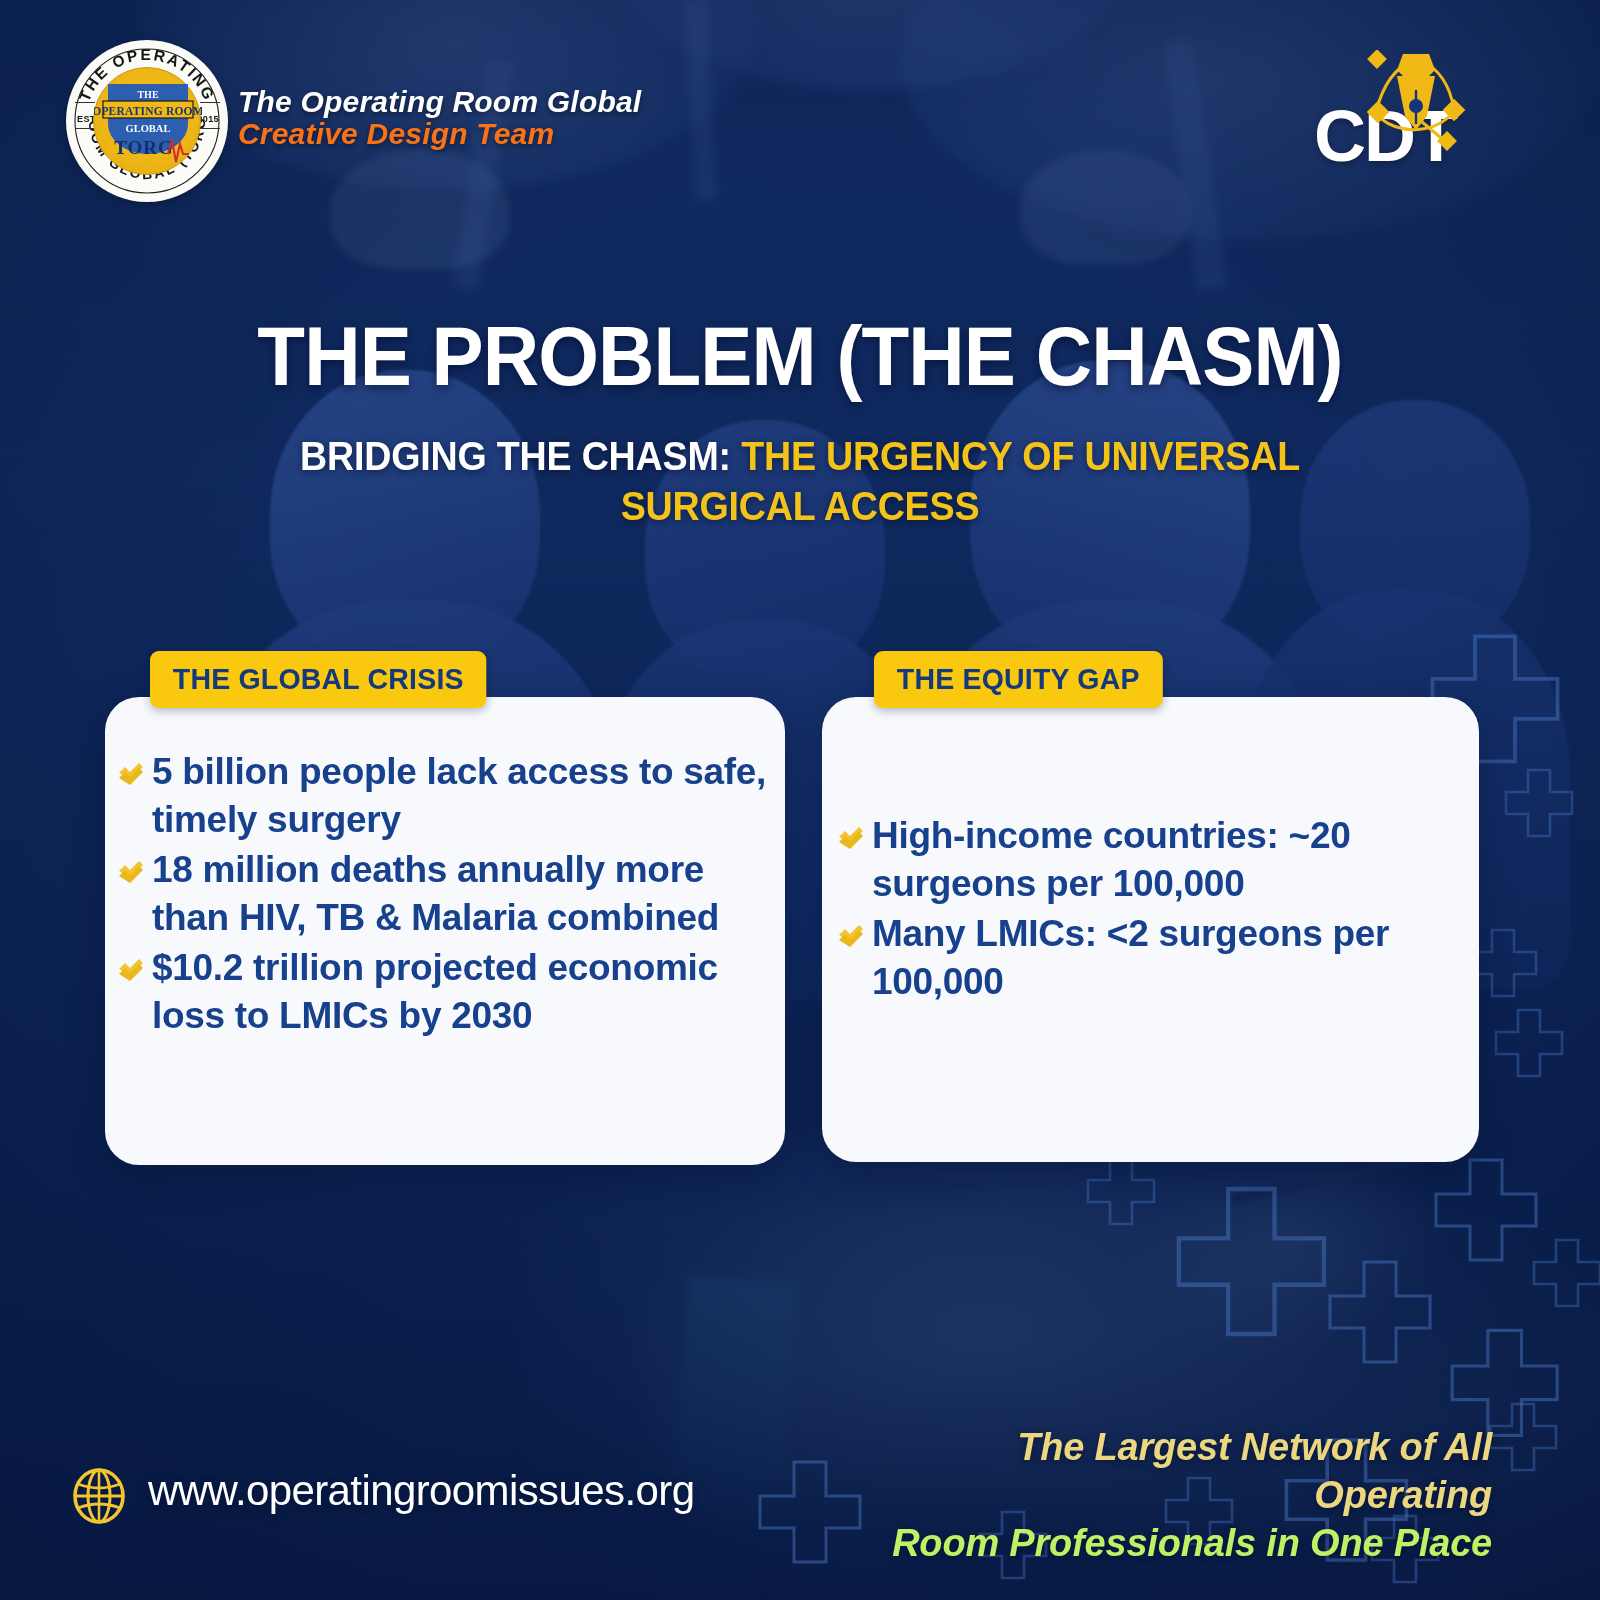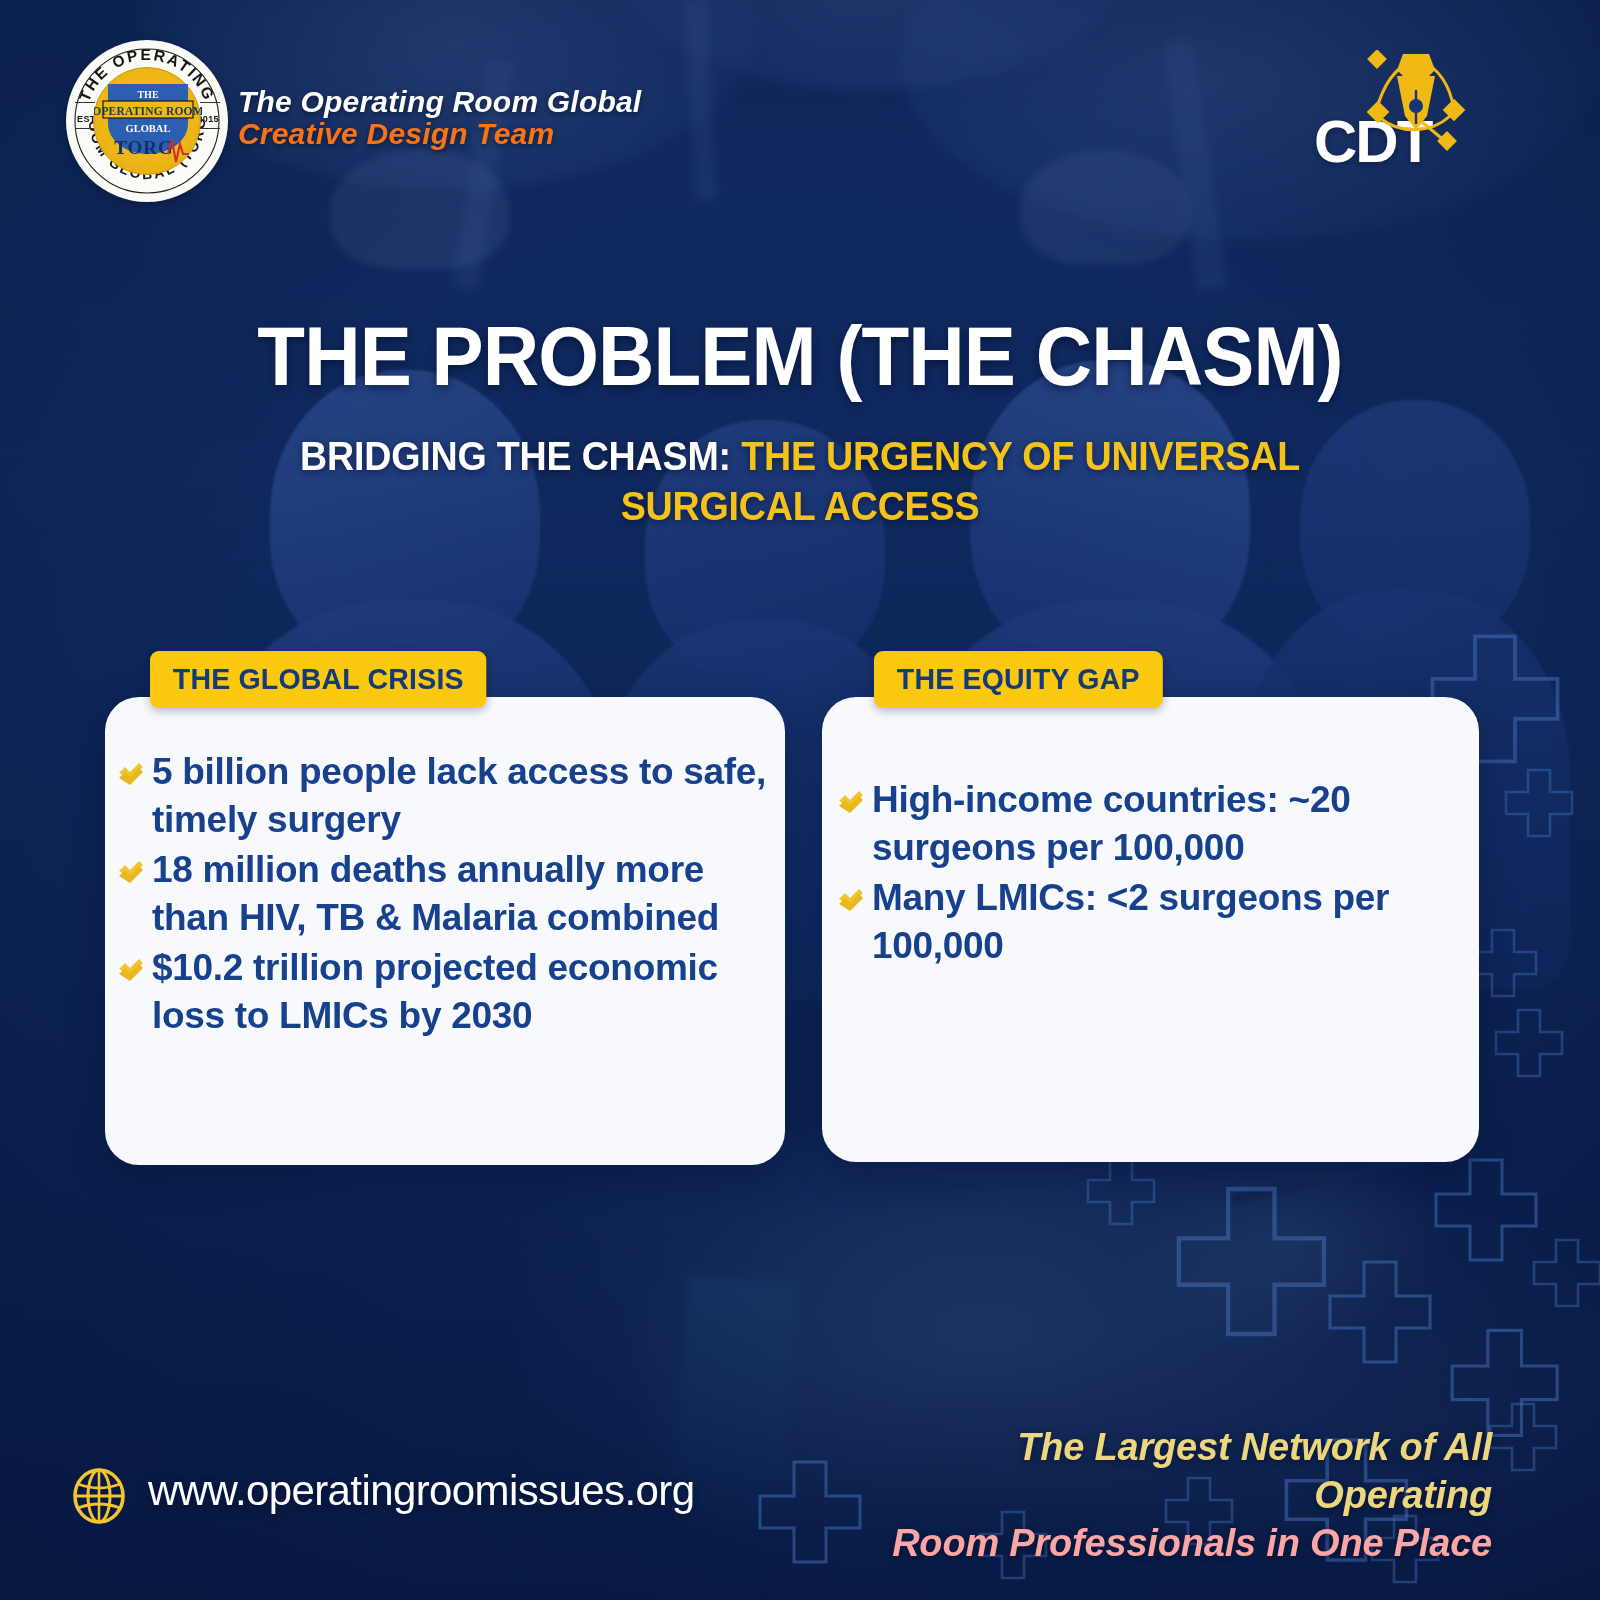--- a/index.html
+++ b/index.html
@@ -168,21 +168,21 @@
   .hdr-brand .l2{
     display:block; font-size:30px; font-style:italic; font-weight:700; color:#f97316;
     letter-spacing:.2px;
   }
 
   .cdt{
     position:absolute; right:106px; top:52px; width:180px; height:120px;
   }
   .cdt-letters{
     position:absolute; left:0; bottom:0;
-    font-size:60px; font-weight:700; color:#ffffff; letter-spacing:-2px;
+    font-size:72px; font-weight:700; color:#ffffff; letter-spacing:-2px;
     line-height:1; font-family:"Liberation Sans", sans-serif;
     text-shadow:0 2px 6px rgba(0,0,0,.35);
   }
   .cdt-nib{ position:absolute; left:44px; top:-2px; }
 
   
   .title{
     position:absolute; left:0; top:308px; width:1600px;
     text-align:center;
     font-size:84px; font-weight:700; color:#ffffff;
@@ -228,42 +228,42 @@
   .badge.b-left{  left:150px; top:651px; }
   .badge.b-right{ left:874px; top:651px; }
 
   .bullets{
     position:absolute;
     color:#17418c;
     font-size:37px; font-weight:700; line-height:1.30;
     letter-spacing:-.3px;
   }
   .bullets.left{  left:118px; top:748px; width:668px; }
-  .bullets.right{ left:838px; top:776px; width:650px; }
+  .bullets.right{ left:838px; top:812px; width:650px; }
 
   .bullet{ display:block; position:relative; padding-left:34px; margin-bottom:2px; }
   .chev{
     position:absolute; left:0; top:15px; width:26px; height:22px;
   }
 
   
   .globe{ position:absolute; left:72px; top:1468px; width:54px; height:56px; }
   .url{
     position:absolute; left:148px; top:1467px;
     font-size:42px; font-weight:400; color:#ffffff; letter-spacing:-.6px;
     text-shadow:0 2px 7px rgba(0,10,40,.5);
   }
   .tagline{
     position:absolute; right:108px; top:1424px; width:620px;
     text-align:right; font-style:italic; font-weight:700;
     font-size:38px; line-height:1.26; letter-spacing:-.2px;
     text-shadow:0 2px 7px rgba(0,10,40,.5);
   }
   .tagline .t1{ display:block; color:#ecd77e; }
-  .tagline .t2{ display:block; color:#fca5a5;font-style:italic; }
+  .tagline .t2{ display:block; color:#bef264;font-style:italic; }
 </style>
 </head>
 <body>
 
 <div id="poster">
 
   <div class="bg-photo">
     <div class="bg-base"></div>
 
     <div class="lamp l1"></div>

